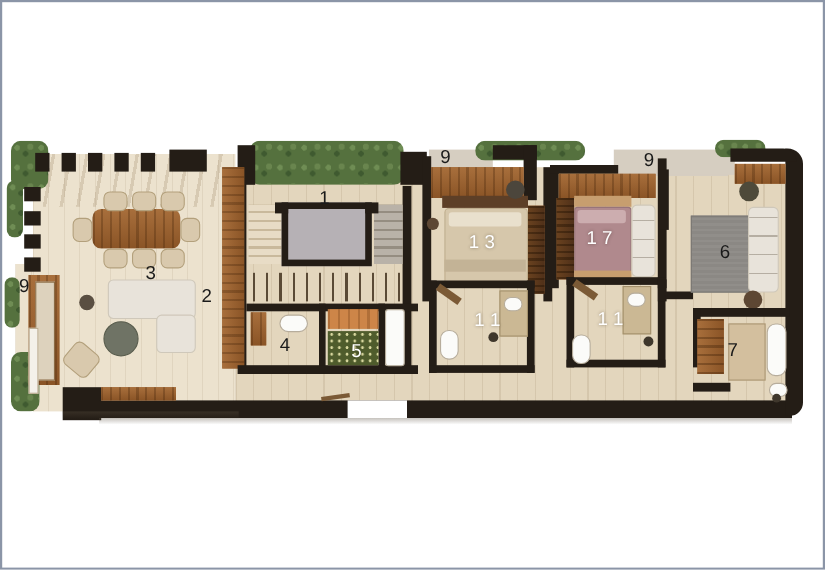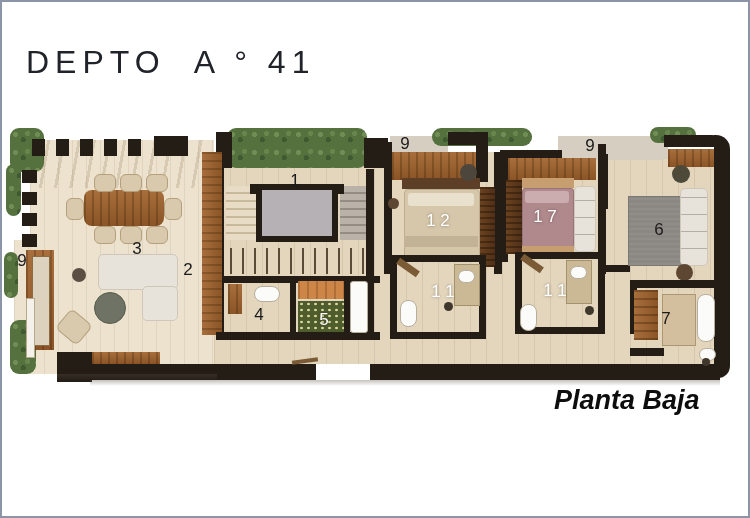--- a/index.html
+++ b/index.html
@@ -52,21 +52,20 @@
   .round{position:absolute;border-radius:50%;}
   .pergola{position:absolute;background-image:repeating-linear-gradient(100deg,rgba(140,115,80,.22) 0 3px,transparent 3px 15px);}
   .shadow{position:absolute;background:linear-gradient(180deg,rgba(90,80,65,.35),rgba(90,80,65,0));}
   .doorleaf{position:absolute;background:#7b5a36;}
 </style>
 </head>
 <body>
 
 <div class="frame">
 
-  <div class="title">DEPTO  A ° 41</div>
 
   <div class="plan abs" id="plan" style="left:0;top:0;width:750px;height:518px;">
 
     <div class="floor terrace" style="left:28px;top:138px;width:184px;height:234px;"></div>
     <div class="floor" style="left:212px;top:150px;width:506px;height:222px;"></div>
     <div class="floor terrace" style="left:12px;top:238px;width:16px;height:112px;"></div>
     <div class="ledge" style="left:388px;top:134px;width:58px;height:24px;"></div>
     <div class="ledge" style="left:556px;top:134px;width:104px;height:24px;"></div>
     <div class="ledge" style="left:606px;top:135px;width:60px;height:22px;"></div>
     <div class="pergola" style="left:30px;top:138px;width:178px;height:48px;"></div>
@@ -205,20 +204,19 @@
   <span class="room-label" style="left: 293px; top: 178px; color: rgb(26, 26, 26);">1</span>
       <span class="room-label" style="left: 186px; top: 267px; color: rgb(26, 26, 26);">2</span>
       <span class="room-label" style="left: 135px; top: 246px; color: rgb(26, 26, 26);">3</span>
       <span class="room-label" style="left: 257px; top: 312px; color: rgb(26, 26, 26);">4</span>
       <span class="room-label light" style="left: 322px; top: 317px; color: rgb(255, 255, 255);">5</span>
       <span class="room-label" style="left: 657px; top: 227px; color: rgb(26, 26, 26);">6</span>
       <span class="room-label" style="left: 664px; top: 316px; color: rgb(26, 26, 26);">7</span>
       <span class="room-label" style="left: 20px; top: 258px; color: rgb(26, 26, 26);">9</span>
       <span class="room-label" style="left: 403px; top: 141px; color: rgb(26, 26, 26);">9</span>
       <span class="room-label" style="left: 588px; top: 143px; color: rgb(26, 26, 26);">9</span>
-      <span class="room-label light" style="left: 436px; top: 218px; color: rgb(255, 255, 255);">1 2</span>
+      <span class="room-label light" style="left: 436px; top: 218px; color: rgb(255, 255, 255);">1 3</span>
       <span class="room-label light" style="left: 441px; top: 289px; color: rgb(255, 255, 255);">1 1</span>
       <span class="room-label light" style="left: 543px; top: 214px; color: rgb(255, 255, 255);">1 7</span>
       <span class="room-label light" style="left: 553px; top: 288px; color: rgb(255, 255, 255);">1 1</span>
     </div>
 
-  <div class="caption">Planta Baja</div>
 </div>
 
 </body></html>

